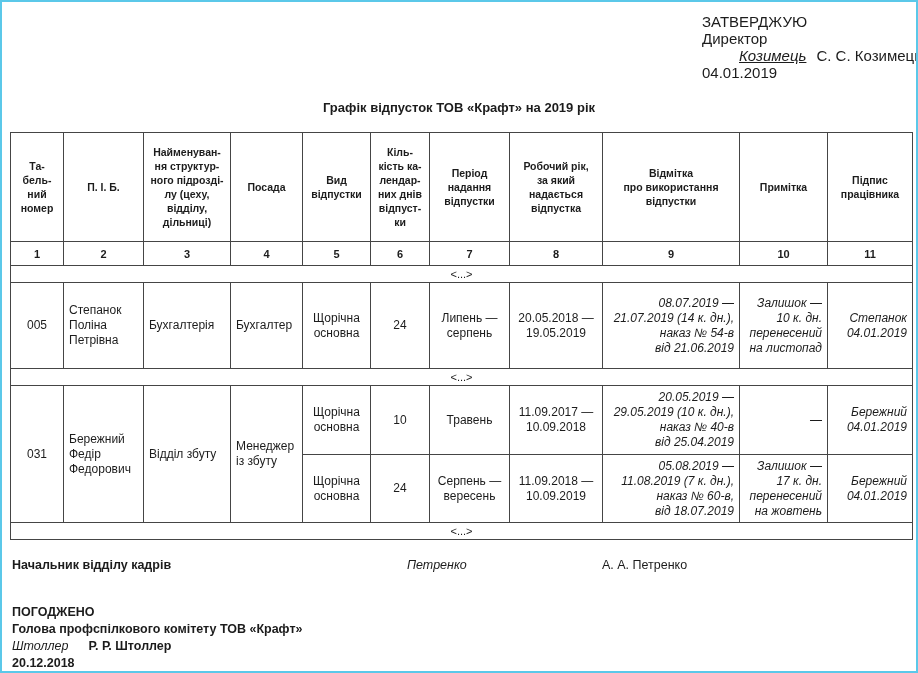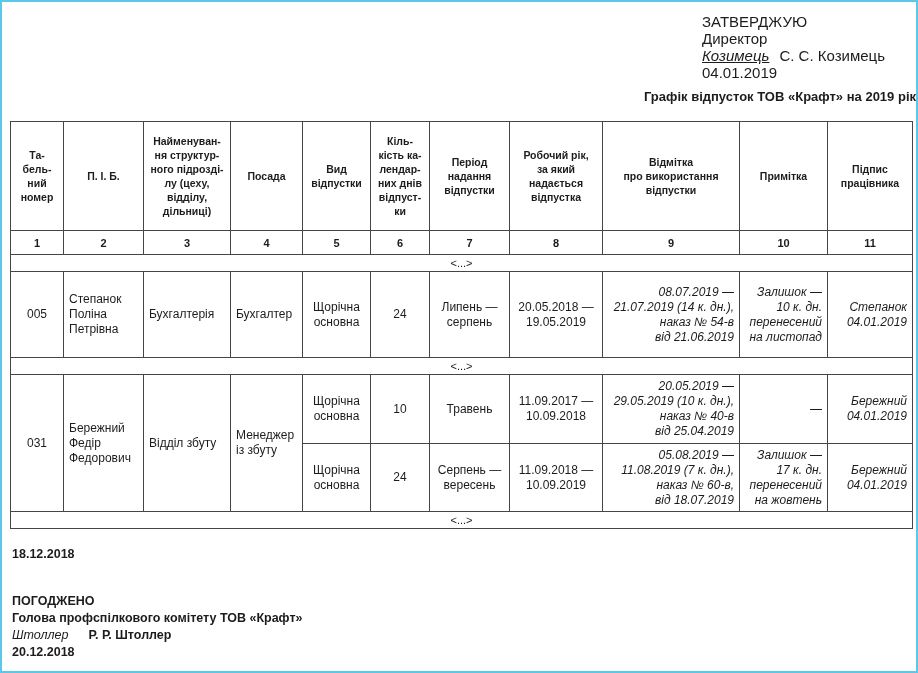--- a/index.html
+++ b/index.html
@@ -18,27 +18,28 @@
   
   .approval {
     margin: 11px 0 0 700px;
     font-size: 15px;
     line-height: 17px;
     white-space: nowrap;
   }
   .approval .sig-name {
     font-style: italic;
     text-decoration: underline;
+    margin-left: 37px;
   }
   .approval .print-name { margin-left: 10px; }
 
   
   .doc-title {
-    margin-top: 8px;
-    text-align: right;
+    margin-top: 19px;
+    text-align: center;
     font-size: 13px;
     font-weight: bold;
   }
 
   
   table.schedule {
     margin: 17px 0 0 8px;
     width: 902px;
     border-collapse: collapse;
     table-layout: fixed;
@@ -255,21 +256,25 @@
 04.01.2019</td>
     </tr>
 
     <tr class="sep">
       <td colspan="11">&lt;...&gt;</td>
     </tr>
   </tbody>
     </table>
 
   <div class="footer">
-    <div class="bold">18.12.2018</div>
+    <div class="sign-line">
+      <span class="bold">Начальник відділу кадрів</span>
+      <span class="handsig">Петренко</span>
+      <span class="printname">А. А. Петренко</span>
+    </div>
 
     <div class="block-gap"></div>
 
     <div class="bold">ПОГОДЖЕНО</div>
     <div class="bold">Голова профспілкового комітету ТОВ «Крафт»</div>
     <div class="union-sign">
       <span class="italic">Штоллер</span><span class="printname2">Р. Р. Штоллер</span>
     </div>
     <div class="bold">20.12.2018</div>
   </div>

